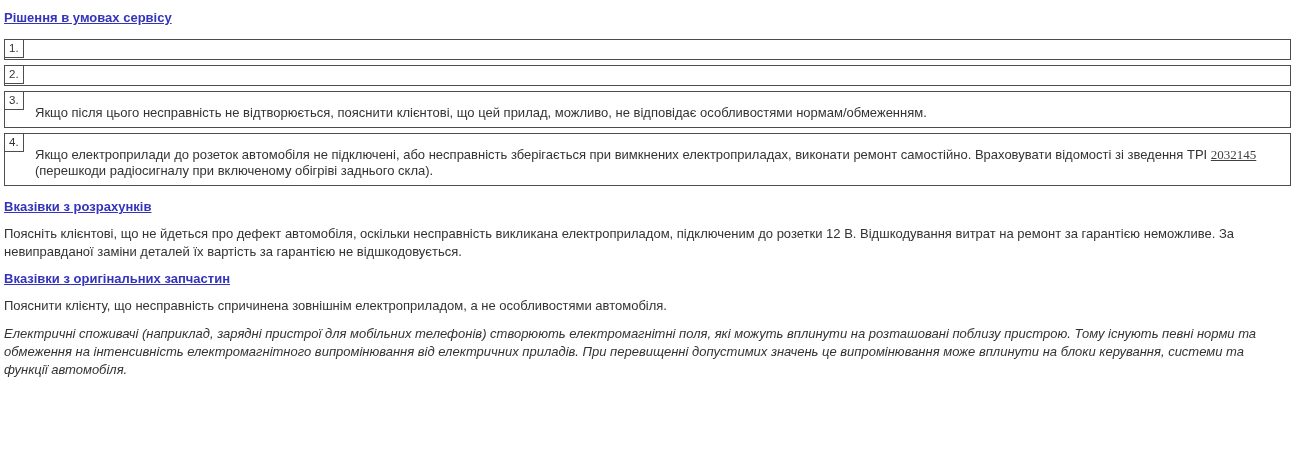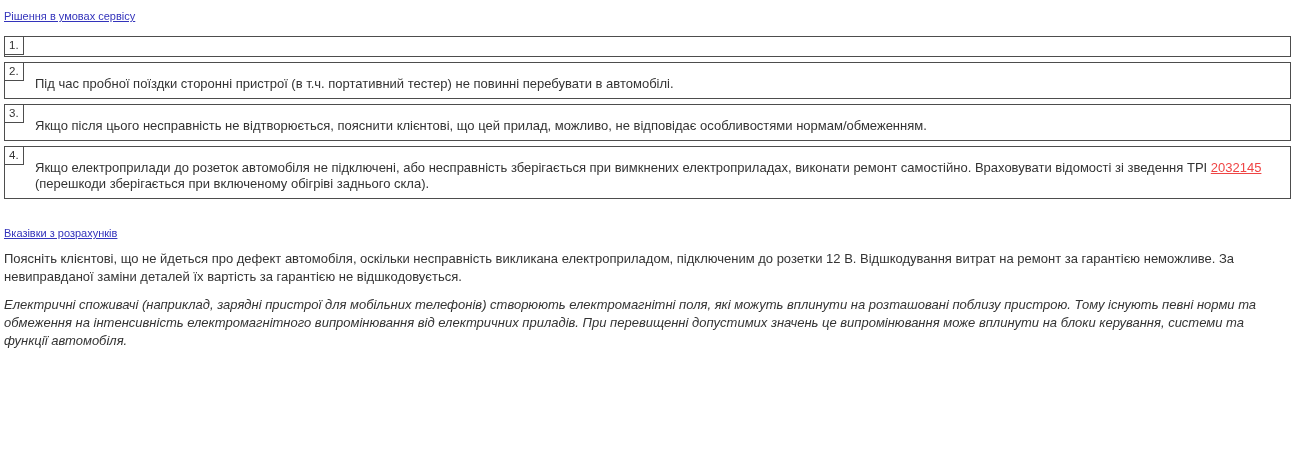--- a/index.html
+++ b/index.html
@@ -12,22 +12,22 @@
     min-height: 457px;
     font-family: "Liberation Sans", sans-serif;
     font-size: 13px;
     color: #333333;
   }
   .page {
     padding: 4px 5px 10px 4px;
   }
   .section-heading {
     color: #3333bb;
-    font-weight: normal;
-    font-size: 11px;
+    font-weight: bold;
+    font-size: 13px;
     text-decoration: underline;
     margin: 6px 0 11px 0;
   }
   .steps {
     margin-top: 14px;
   }
   .step {
     position: relative;
     border: 1px solid #4d4d4d;
     margin: 0 0 5px 0;
@@ -43,57 +43,59 @@
     padding: 2px 4px 3px 4px;
     font-size: 11.5px;
     line-height: 12px;
     color: #333333;
   }
   p.body-text {
     margin: 8px 0 10px 0;
     line-height: 18px;
   }
   .ref-link {
-    color: #ef4444;
+    color: #404040;
     text-decoration: underline;
     cursor: pointer;
+    font-family: Liberation Serif, serif;
   }
-  .h-after-steps { margin-top: 28px; }
+  .h-after-steps { margin-top: 13px; }
   .gap-top { margin-top: 36px; font-style: italic; }
 </style>
 </head>
 <body>
 
 <div class="page">
 
   <div class="section-heading">Рішення в умовах сервісу</div>
 
   <div class="steps">
 
     <div class="step">
       <span class="step-num">1.</span>
     </div>
 
     <div class="step">
       <span class="step-num">2.</span>
-      <span>Під час пробної поїздки сторонні пристрої (в т.ч. портативний тестер) не повинні перебувати в автомобілі.</span>
     </div>
 
     <div class="step">
       <span class="step-num">3.</span>
       <span>Якщо після цього несправність не відтворюється, пояснити клієнтові, що цей прилад, можливо, не відповідає особливостями нормам/обмеженням.</span>
     </div>
 
     <div class="step">
       <span class="step-num">4.</span>
-      <span>Якщо електроприлади до розеток автомобіля не підключені, або несправність зберігається при вимкнених електроприладах, виконати ремонт самостійно. Враховувати відомості зі зведення TPI </span><a class="ref-link">2032145</a><span> (перешкоди зберігається при включеному обігріві заднього скла).</span>
+      <span>Якщо електроприлади до розеток автомобіля не підключені, або несправність зберігається при вимкнених електроприладах, виконати ремонт самостійно. Враховувати відомості зі зведення TPI </span><a class="ref-link">2032145</a><span> (перешкоди радіосигналу при включеному обігріві заднього скла).</span>
     </div>
 
   </div>
 
   <div class="section-heading h-after-steps">Вказівки з розрахунків</div>
   <p class="body-text">Поясніть клієнтові, що не йдеться про дефект автомобіля, оскільки несправність викликана електроприладом, підключеним до розетки 12 В. Відшкодування витрат на ремонт за гарантією неможливе. За невиправданої заміни деталей їх вартість за гарантією не відшкодовується.</p>
 
+  <div class="section-heading">Вказівки з оригінальних запчастин</div>
 
+  <p class="body-text">Пояснити клієнту, що несправність спричинена зовнішнім електроприладом, а не особливостями автомобіля.</p>
 
   <p class="body-text gap-top">Електричні споживачі (наприклад, зарядні пристрої для мобільних телефонів) створюють електромагнітні поля, які можуть вплинути на розташовані поблизу пристрою. Тому існують певні норми та обмеження на інтенсивність електромагнітного випромінювання від електричних приладів. При перевищенні допустимих значень це випромінювання може вплинути на блоки керування, системи та функції автомобіля.</p>
 
 </div>
 
 </body></html>

